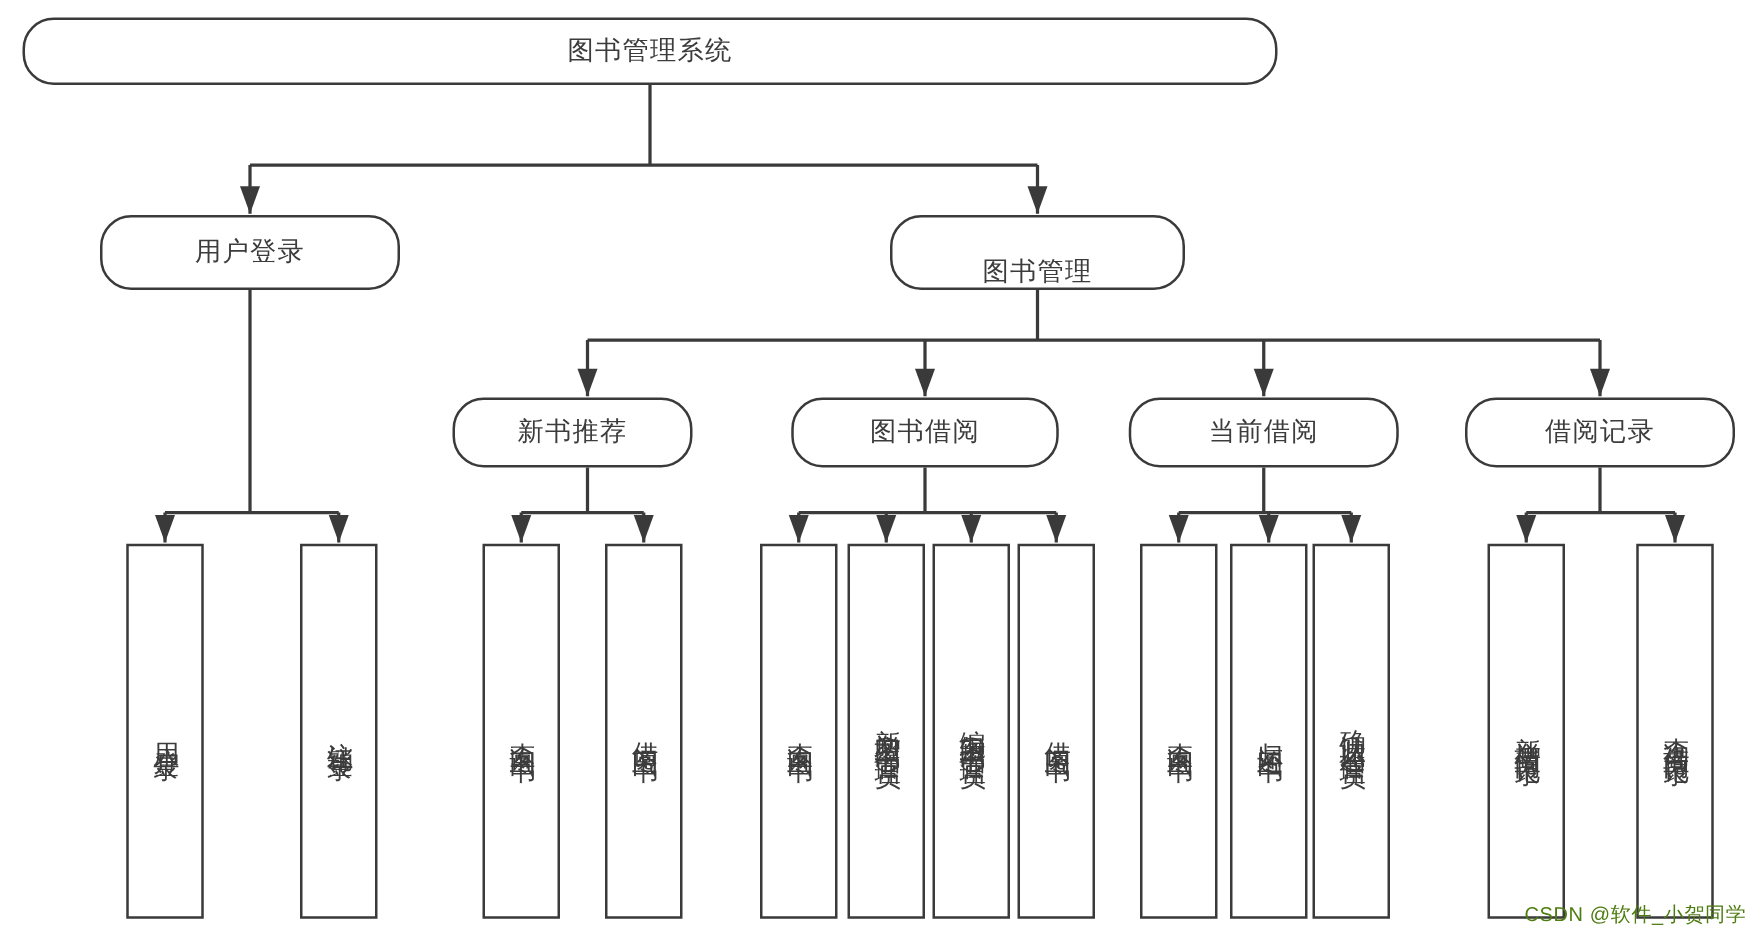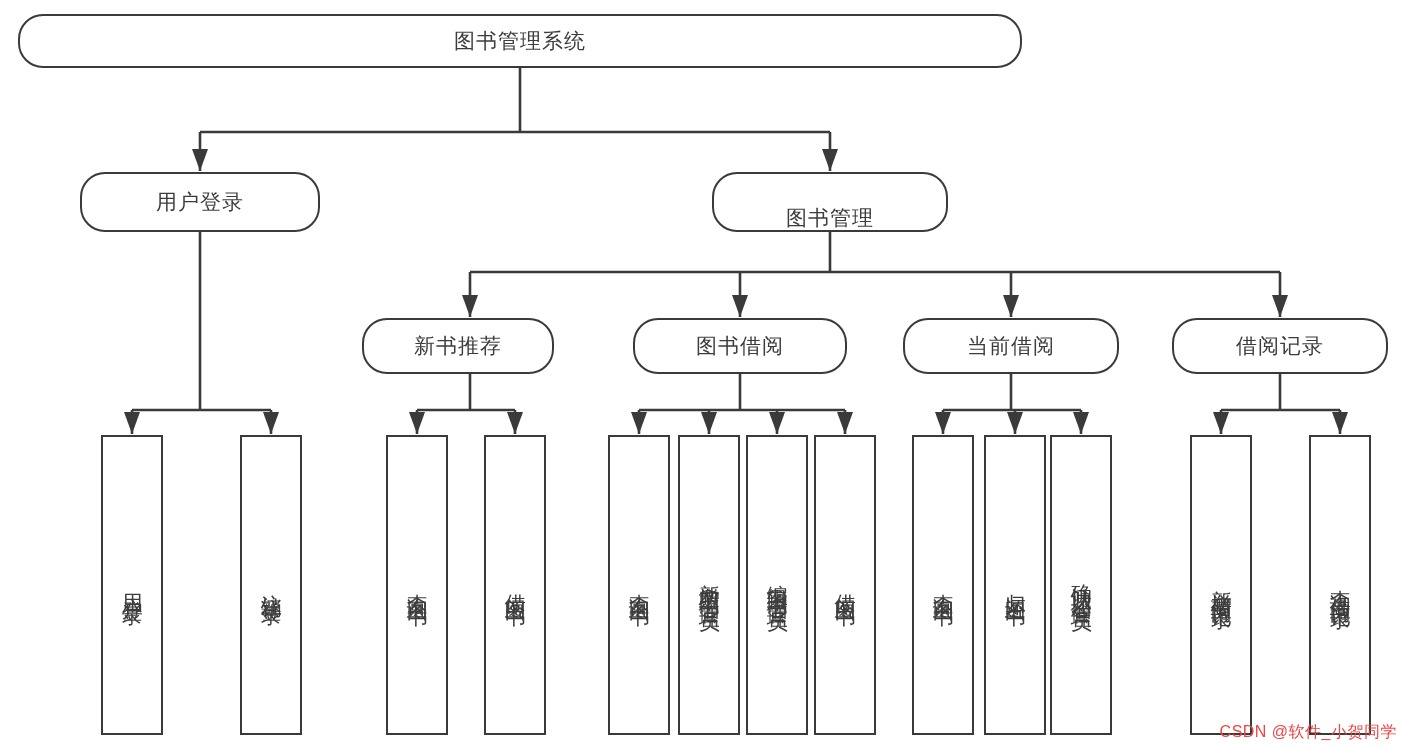--- a/index.html
+++ b/index.html
@@ -51,21 +51,21 @@
     white-space: nowrap;
   }
   .node .lbl {
     display: block;
   }
   .watermark {
     position: absolute;
     right: 8px;
     bottom: 4px;
     font-size: 16px;
-    color: #ef4444;
+    color: #4d7c0f;
     letter-spacing: 0.5px;
     white-space: nowrap;
   }
 </style>
 </head>
 <body>
 
 <div id="canvas">
   <svg id="wires" viewBox="0 0 1405 747" xmlns="http://www.w3.org/2000/svg">
       <line x1="520" y1="68" x2="520" y2="132" stroke="#3a3a3a" stroke-width="2.6"></line>

